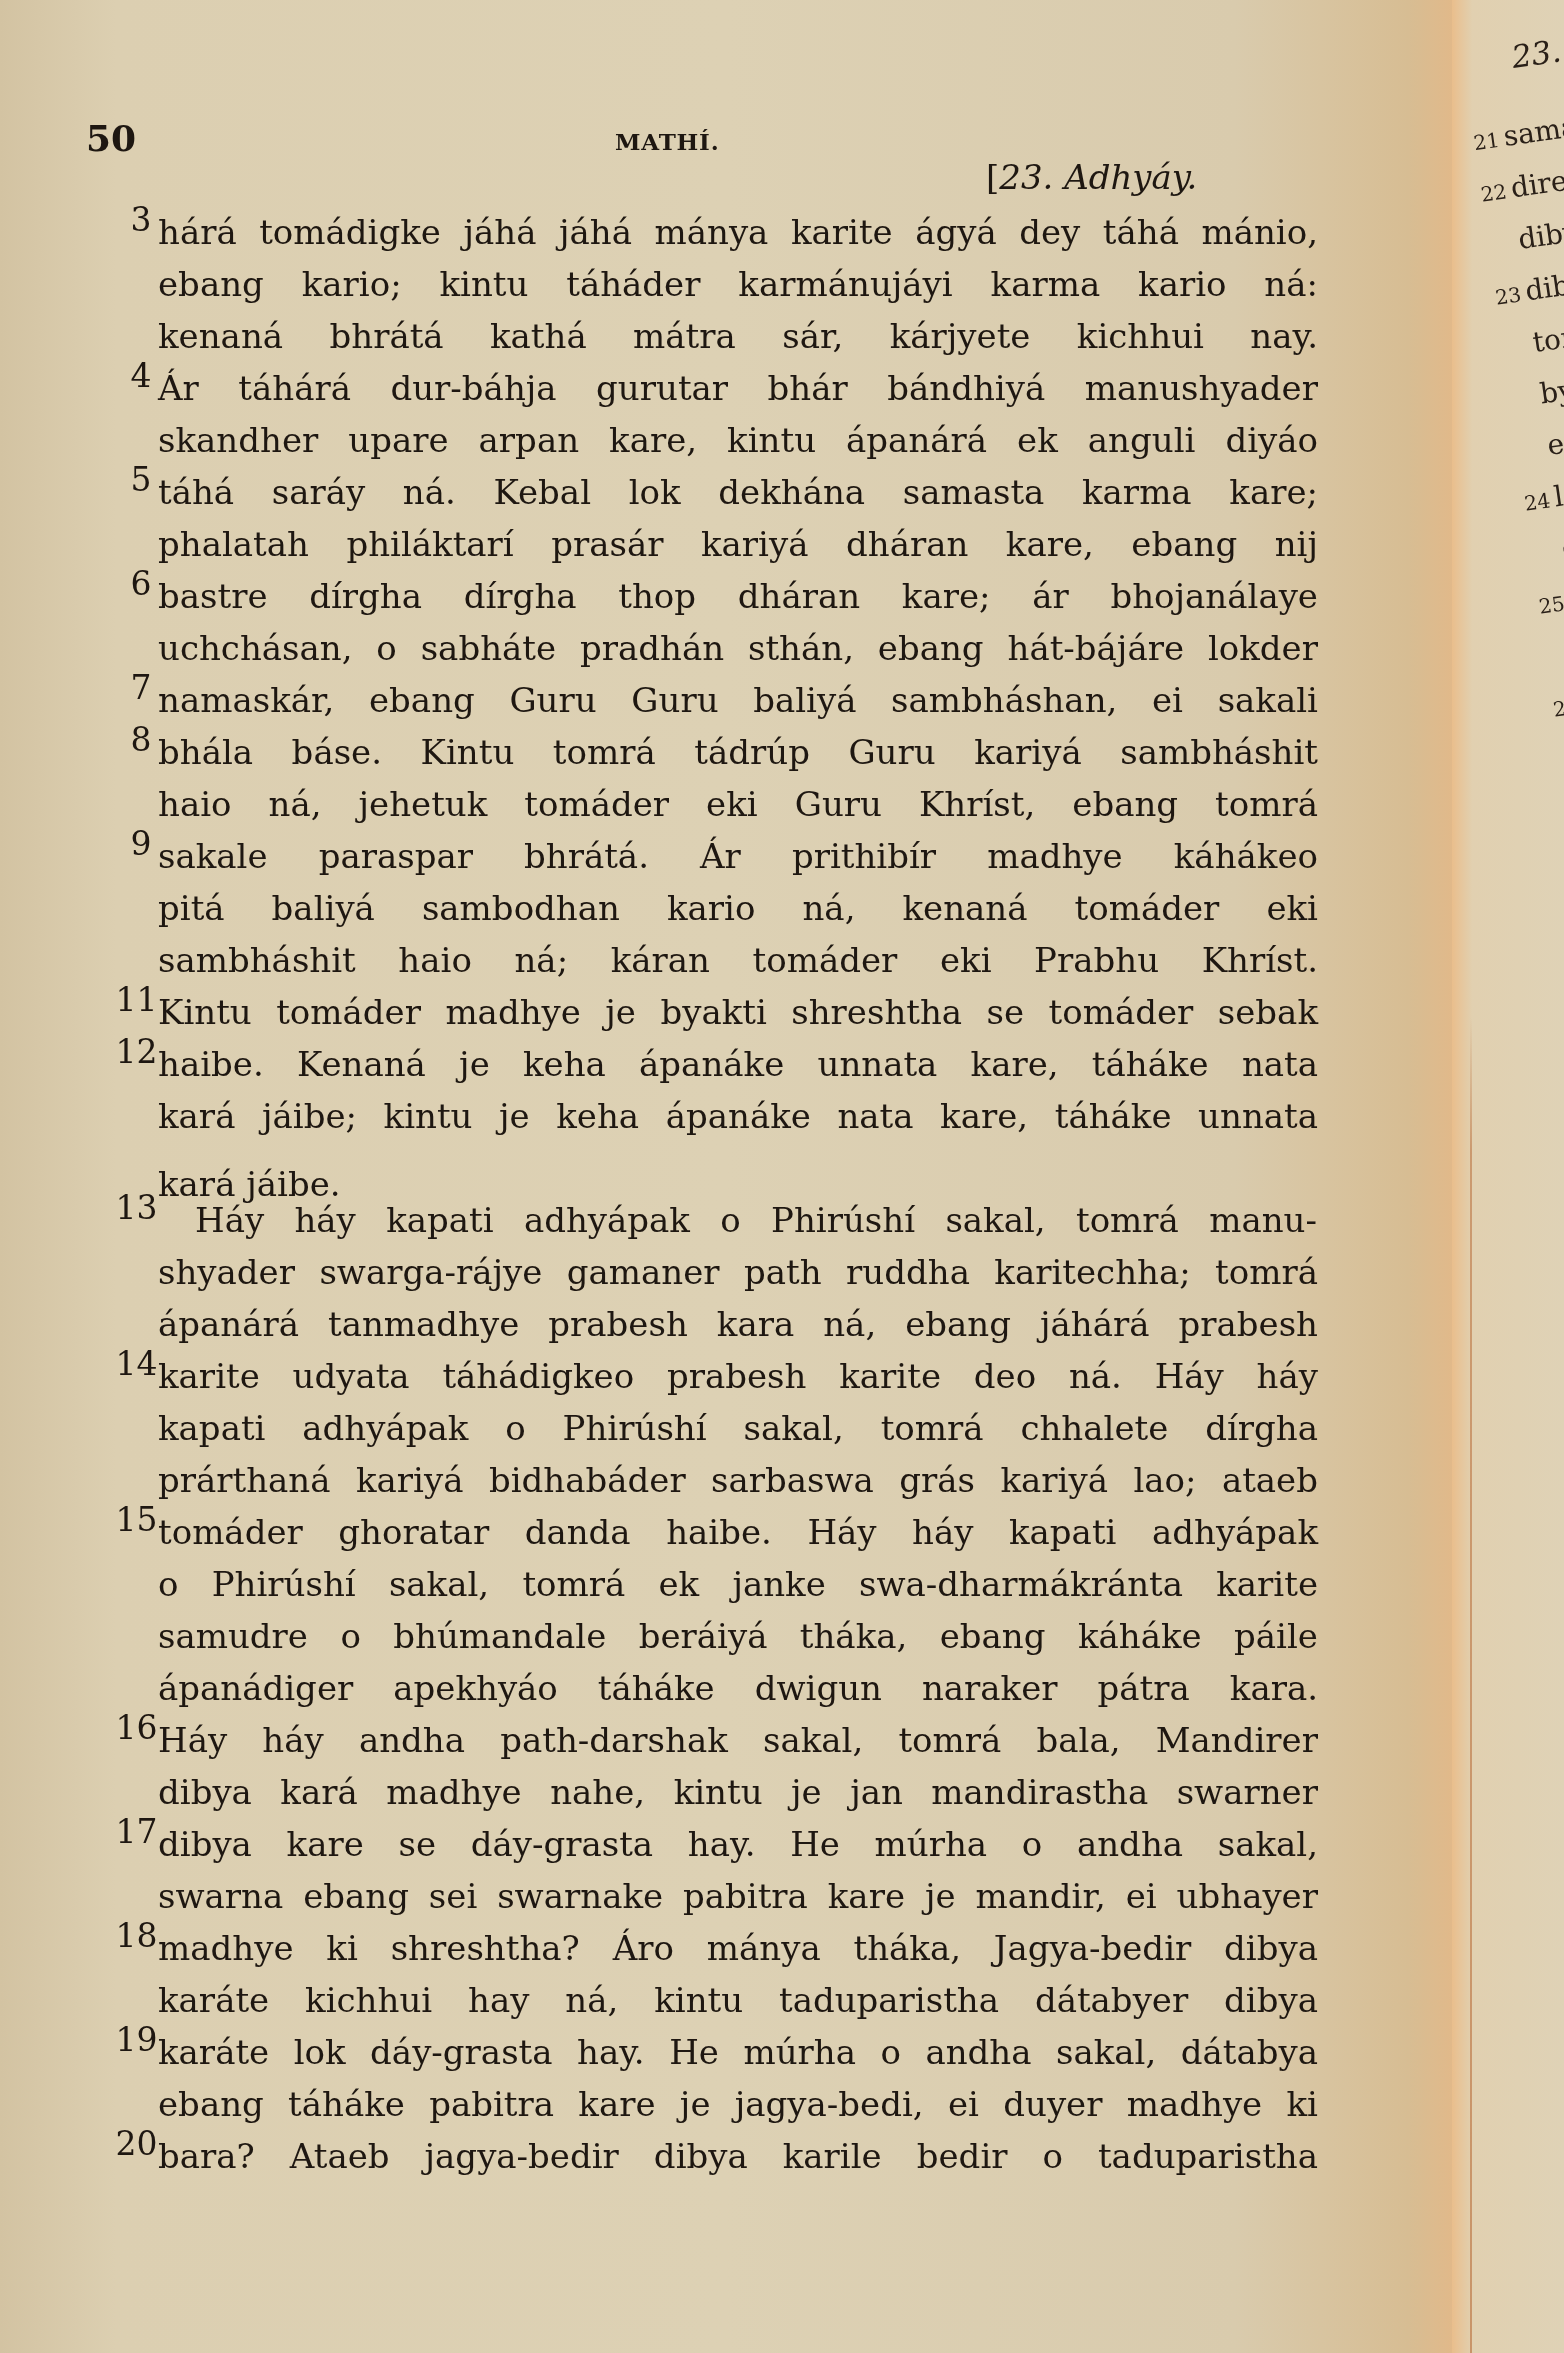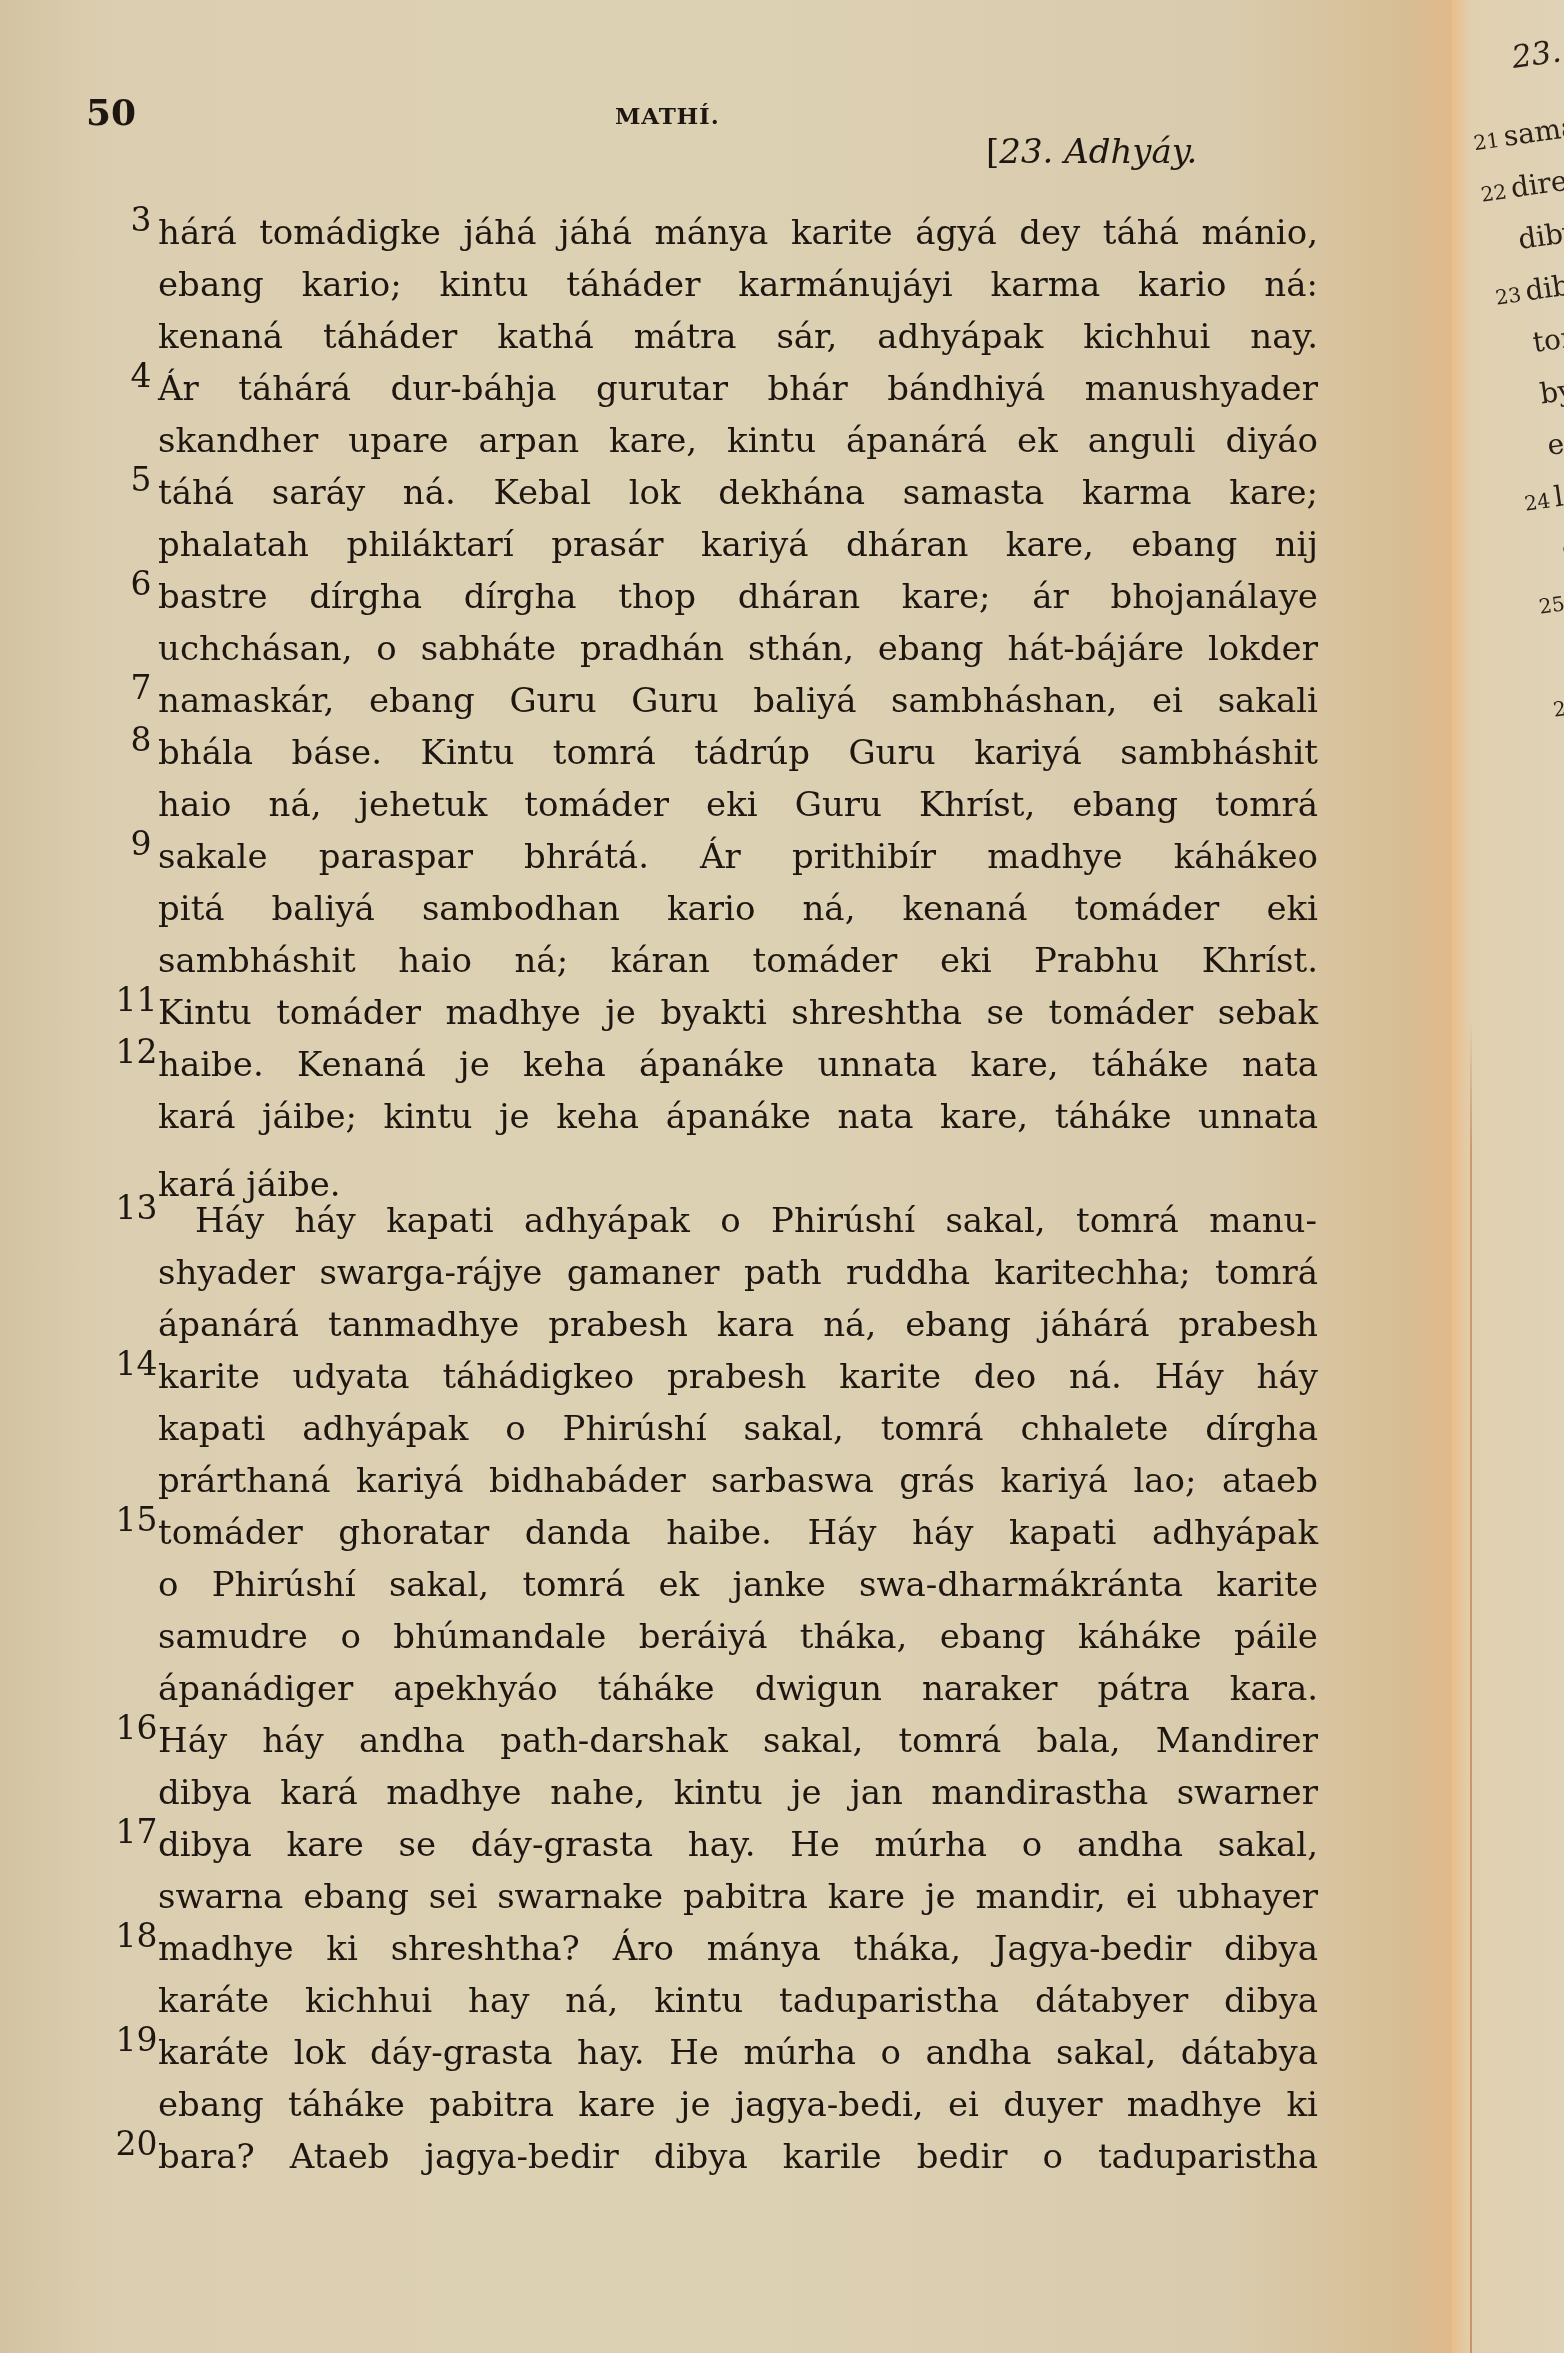--- a/index.html
+++ b/index.html
@@ -16,21 +16,21 @@
   .page-right {
     position: absolute; left: 1452px; top: 0; width: 113px; height: 2354px;
     background: linear-gradient(90deg, #e9be8c 0%, #e6c69c 8%, #e1d0b0 18%, #dfd2b6 100%);
     overflow: hidden;
   }
   .gutter-line {
     position: absolute; left: 1470px; top: 1017px; width: 1.6px; height: 1337px;
     background: linear-gradient(180deg, rgba(184,110,60,0) 0%, rgba(184,110,60,0.55) 10%, rgba(184,110,60,0.6) 100%);
   }
   .running-head {
-    position: absolute; top: 80px; left: 86px; width: 1221px; height: 63px; text-align: center;
+    position: absolute; top: 106px; left: 86px; width: 1221px; height: 63px; text-align: center;
   }
   .page-number {
     position: absolute; left: 0; top: 11px; font-size: 36px; font-weight: bold;
   }
   .book-title {
     position: absolute; left: 529px; top: 22px; font-size: 23px; font-weight: bold; letter-spacing: 0.8px;
   }
   .chapter-ref {
     position: absolute; left: 900px; top: 11px; font-size: 34px; margin-top: 40px;
   }
@@ -80,21 +80,21 @@
     <div class="line">
       <span class="verse-num">3</span>
       <span class="line-text">hárá tomádigke jáhá jáhá mánya karite ágyá dey táhá mánio,</span>
     </div>
     <div class="line">
       <span class="verse-num"></span>
       <span class="line-text">ebang kario; kintu táháder karmánujáyi karma kario ná:</span>
     </div>
     <div class="line">
       <span class="verse-num"></span>
-      <span class="line-text">kenaná táháder kathá mátra sár, adhyápak kichhui nay.</span>
+      <span class="line-text">kenaná bhrátá kathá mátra sár, kárjyete kichhui nay.</span>
     </div>
     <div class="line">
       <span class="verse-num">4</span>
       <span class="line-text">Ár táhárá dur-báhja gurutar bhár bándhiyá manushyader</span>
     </div>
     <div class="line">
       <span class="verse-num"></span>
       <span class="line-text">skandher upare arpan kare, kintu ápanárá ek anguli diyáo</span>
     </div>
     <div class="line">

